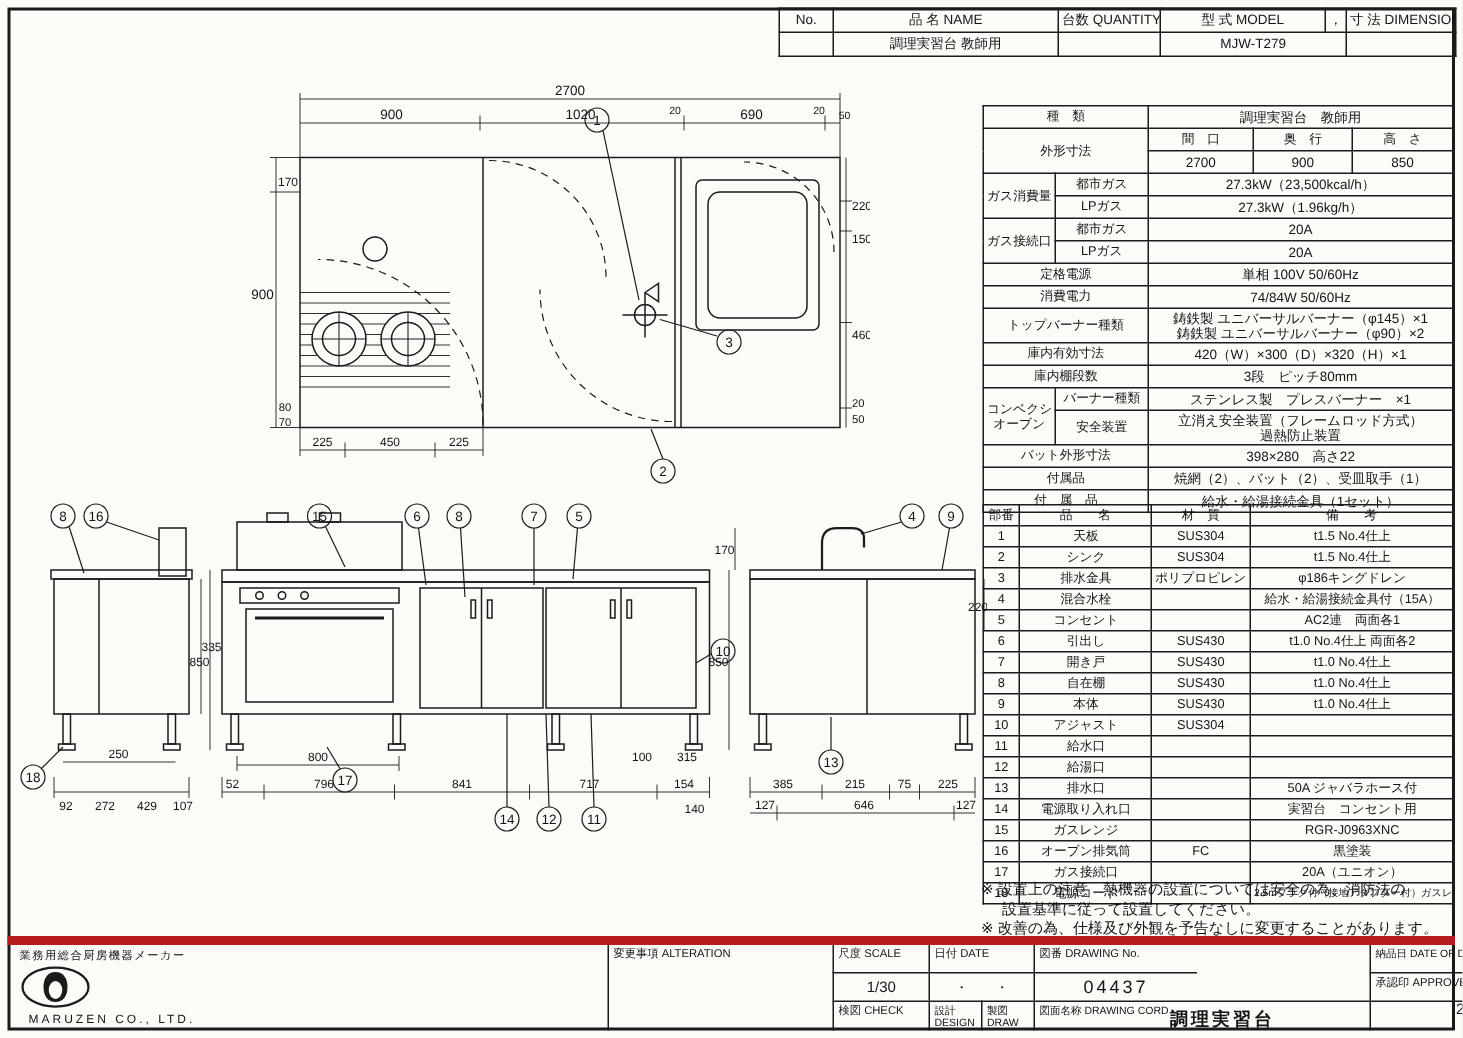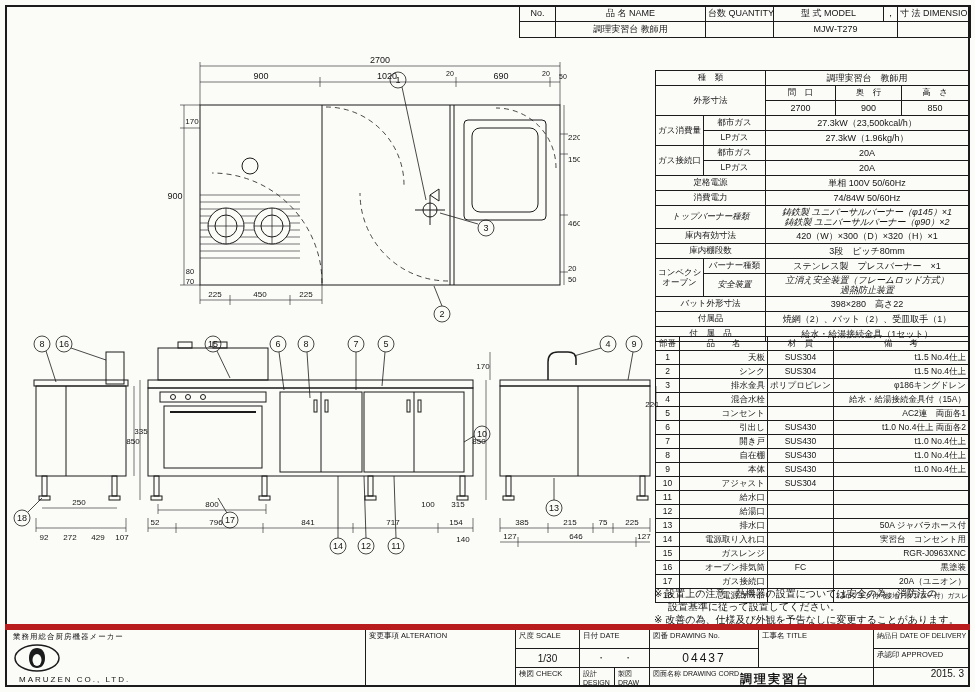--- a/index.html
+++ b/index.html
@@ -4,32 +4,32 @@
 <style>
   html,body{margin:0;padding:0;background:#e8e8e6;}
   .page{position:relative;width:975px;height:692px;background:#fbfbf8;overflow:hidden;
         font-family:"Liberation Sans","DejaVu Sans",sans-serif;color:#141414;}
   .abs{position:absolute;}
   .frame{position:absolute;inset:5px;border:2px solid #1b1b1b;}
   table{border-collapse:collapse;table-layout:fixed;}
   td{border:1px solid #1b1b1b;font-size:9px;line-height:1.15;padding:0 2px;text-align:center;
      white-space:nowrap;overflow:hidden;vertical-align:middle;}
   .spec td{height:14px;}
-  .spec td.tall{height:22px;font-style:italic;}
+  .spec td.tall{height:22px;}
   .spec .lab{font-size:8.5px;margin-top:40px;}
   .parts td{height:13px;font-size:8.5px;}
-  .parts td.l{text-align:right;padding-left:3px;}
+  .parts td.l{text-align:center;padding-left:3px;}
   .parts td.xs{font-size:6.8px;text-align:left;padding-left:2px;}
   .hdr td{height:15px;}
   .notes{position:absolute;left:654px;top:587px;width:314px;font-size:10px;line-height:1.32;}
   .notes .n2{padding-left:14px;}
   svg text{font-family:"Liberation Sans","DejaVu Sans",sans-serif;fill:#141414;stroke:none;}
   
   .tb{position:absolute;left:5px;right:5px;bottom:5px;height:57px;border-top:6px solid #b91c1c;}
-  .tb .cell{position:absolute;border-left:1px solid #1b1b1b;box-sizing:border-box;}
+  .tb .cell{position:absolute;border-left:1px solid #1b1b1b;box-sizing:border-box;margin-left:40px;}
   .tb .lbl{font-size:7.5px;padding:1px 0 0 3px;text-align:left;}
   .tb .val{display:flex;align-items:center;justify-content:center;}
   .company{position:absolute;left:0;top:0;width:360px;height:57px;}
   .tagline{position:absolute;left:8px;top:2px;font-size:7.5px;letter-spacing:1px;}
   .cname{position:absolute;left:60px;top:13px;font-size:17px;font-weight:bold;letter-spacing:2px;}
   .cen{position:absolute;left:14px;top:45px;font-size:8px;letter-spacing:2px;}
 </style>
 </head>
 <body>
 
@@ -616,21 +616,18 @@
     <div class="cell lbl" style="left:609px;top:37px;width:35px;height:20px;border-top:1px solid #1b1b1b;font-size:7px">製図  DRAW</div>
 
     <div class="cell lbl" style="left:644px;top:0;width:109px;height:18px">図番  DRAWING No.</div>
     <div class="cell val" style="left:644px;top:18px;width:109px;height:19px;border-top:1px solid #1b1b1b;font-size:12px;letter-spacing:2px">04437</div>
 
     <div class="cell" style="left:644px;top:37px;width:224px;height:20px;border-top:1px solid #1b1b1b">
       <span style="font-size:7px;position:absolute;left:3px;top:1px">図面名称  DRAWING CORD</span>
       <span style="font-size:12px;font-weight:bold;position:absolute;left:90px;top:3px;letter-spacing:2px">調理実習台</span>
     </div>
 
-    <div class="cell lbl" style="left:753px;top:0;width:115px;height:37px">
-      <span>工事名  TITLE</span>
-    </div>
 
     <div class="cell lbl" style="left:868px;top:0;width:97px;height:18px;font-size:7px">納品日  DATE OF DELIVERY</div>
     <div class="cell lbl" style="left:868px;top:18px;width:97px;height:19px;border-top:1px solid #1b1b1b">承認印  APPROVED</div>
     <div class="cell" style="left:868px;top:37px;width:97px;height:20px;border-top:1px solid #1b1b1b;font-size:10px;text-align:right;padding:0 6px 0 0">2015. 3</div>
   </div>
 </div>
 
 </body></html>

